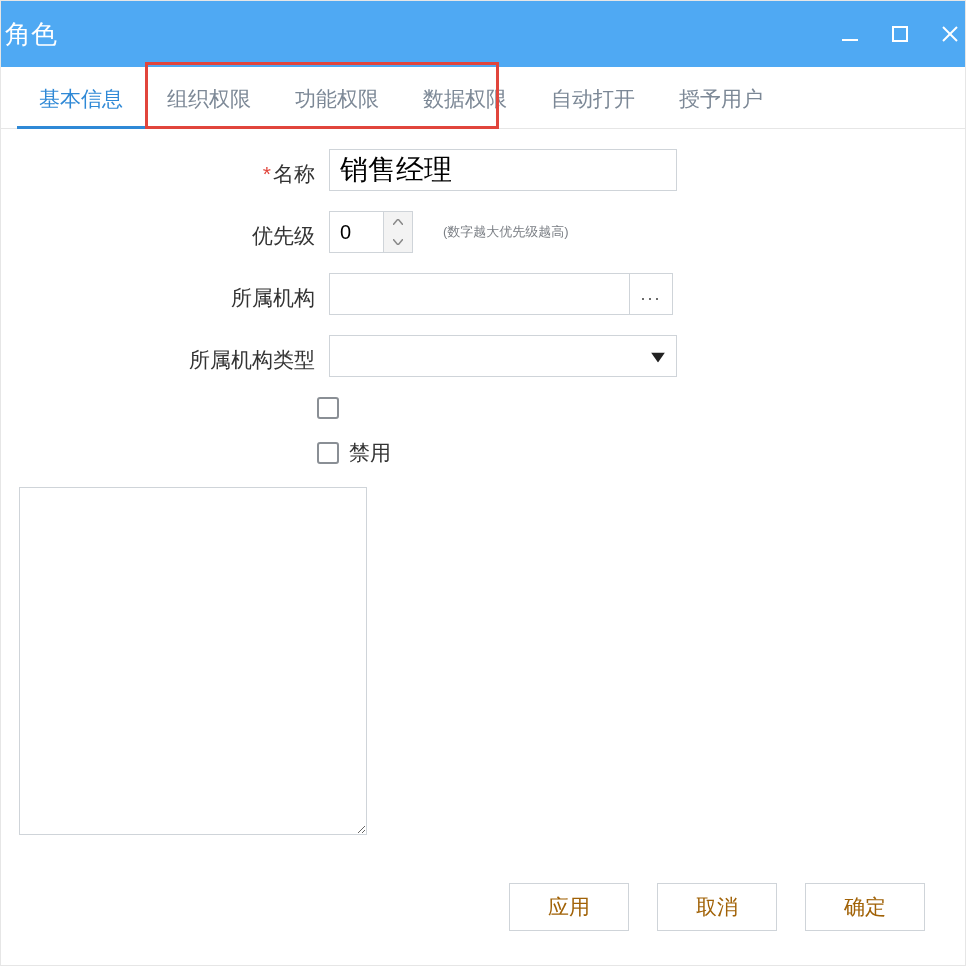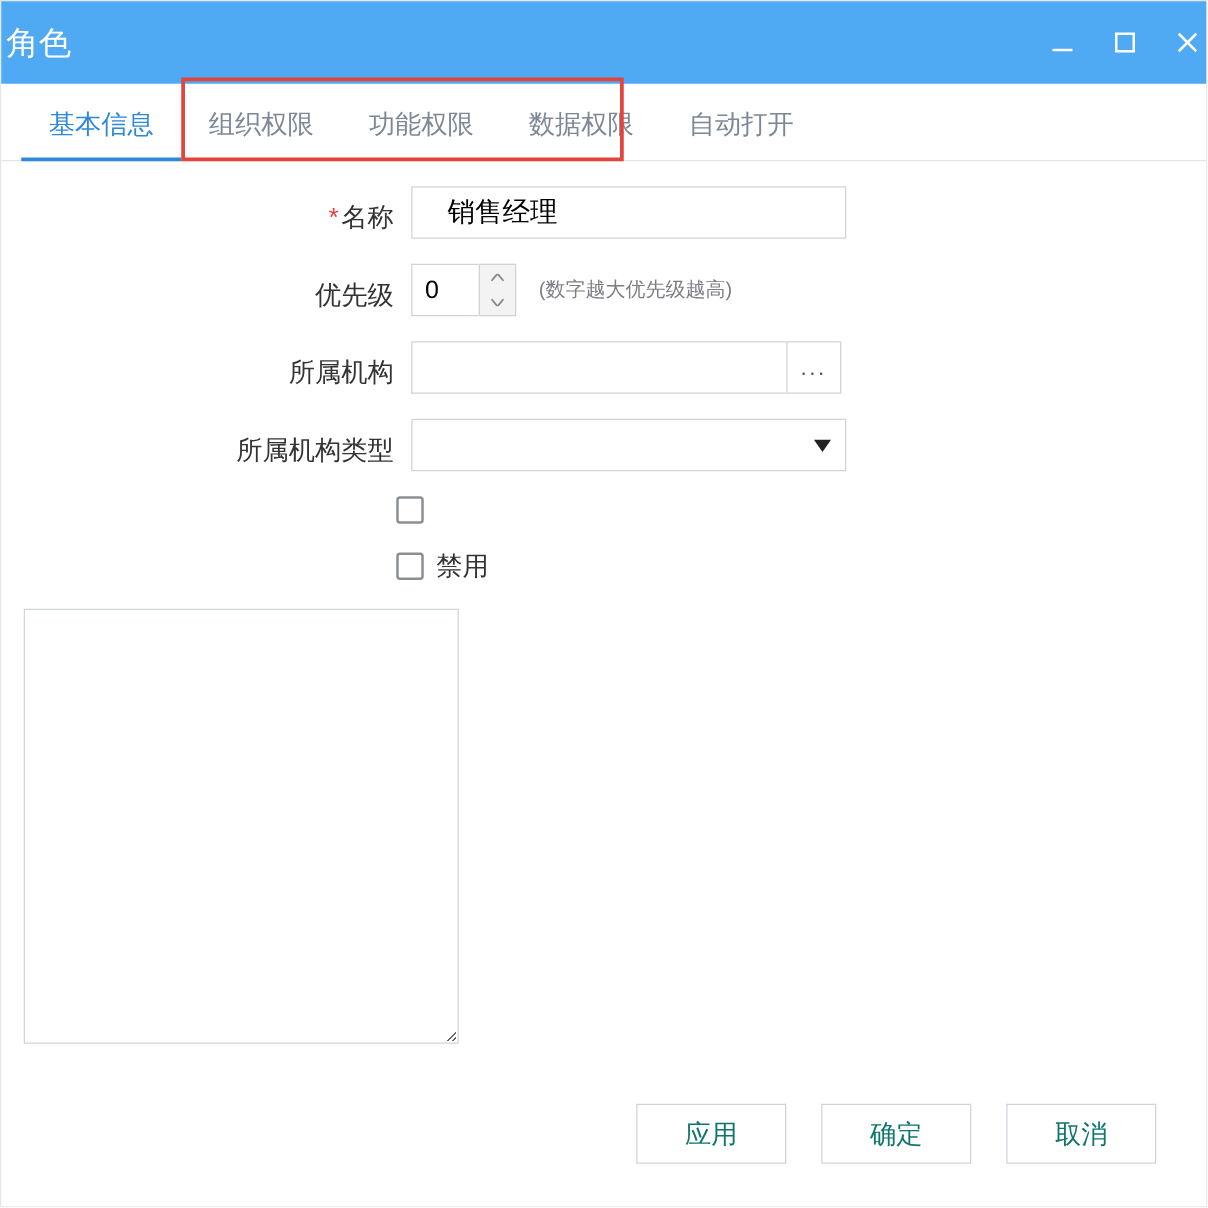--- a/index.html
+++ b/index.html
@@ -64,38 +64,38 @@
   .lbl {
     width: 310px; text-align: right;
     padding-right: 14px; padding-top: 8px;
     font-size: 21px;
     color: #333;
   }
   .req { color: #e1453c; margin-right: 2px; }
   .ctrl-cell { display:flex; align-items:center; gap: 10px; }
   input[type=text].txt, .org-wrap input, .sel {
     height: 42px; border: 1px solid #cfd4d9;
-    padding: 0 28px; font-size: 22px; background: #fff;
+    padding: 0 10px; font-size: 28px; background: #fff;
   }
   .name-input { width: 348px; }
   .num-wrap { display:flex; align-items:center; }
   .num-input {
     height: 42px; width: 54px; border: 1px solid #cfd4d9;
     border-right: none; padding: 0 10px; font-size: 20px;
   }
   .spinner {
     width: 30px; height: 42px; border: 1px solid #cfd4d9;
     background: #f3f3f3;
     display:flex; flex-direction:column;
   }
   .spinner .up, .spinner .down {
     flex:1; display:flex; align-items:center; justify-content:center;
     font-size: 10px; color: #8a8a8a; cursor:pointer;
   }
-  .hint { color: #7b7f85; font-size: 16px; margin-left: 8px;}
+  .hint { color: #7b7f85; font-size: 13px; margin-left: 20px;}
   .org-wrap { display:flex; }
   .org-wrap input { width: 300px; border-right: none;}
   .org-btn {
     width: 44px; height: 42px; border: 1px solid #cfd4d9;
     background:#fff; display:flex; align-items:center; justify-content:center;
     font-size: 18px; letter-spacing: 2px; color:#555; cursor:pointer;
   }
   .sel-wrap { position: relative; width: 348px;}
   .sel {
     width: 348px; padding-right: 38px;
@@ -115,21 +115,21 @@
     resize: both; font-size: 20px; font-family: inherit; padding: 8px;
   }
   .footer {
     display:flex; justify-content:flex-end; gap: 28px;
     padding: 18px 40px 0 0;
   }
   .btn {
     width: 120px; height: 48px;
     border: 1px solid #cfd4d9; background:#fff;
     display:flex; align-items:center; justify-content:center;
-    font-size: 21px; cursor:pointer; color:#0f766e;
+    font-size: 21px; cursor:pointer; color:#a16207;
   }
 </style>
 </head>
 <body>
 
 <div class="window">
   <div class="titlebar">
     <span class="title">角色</span>
     <div class="controls">
       <span class="ctrl">
@@ -150,20 +150,21 @@
       </span>
     </div>
   </div>
 
   <div class="tabs">
     <div class="tab active">基本信息</div>
     <div class="tab">组织权限</div>
     <div class="tab">功能权限</div>
     <div class="tab">数据权限</div>
     <div class="tab">自动打开</div>
+    <div class="tab">授予用户</div>
     <div class="red-box" style="left:144px; width:354px;"></div>
   </div>
 
   <div class="form-area">
 
     <div class="row">
       <div class="lbl"><span class="req">*</span><span>名称</span></div>
       <div class="ctrl-cell">
         <input type="text" class="txt name-input" value="销售经理" style="">
       </div>
@@ -229,16 +230,16 @@
     <div class="row">
       <div class="ctrl-cell">
         <textarea class="desc" style=""></textarea>
       </div>
     </div>
 
   </div>
 
   <div class="footer">
     <div class="btn">应用</div>
+    <div class="btn">取消</div>
     <div class="btn">确定</div>
-    <div class="btn">取消</div>
   </div>
 </div>
 
 </body></html>

